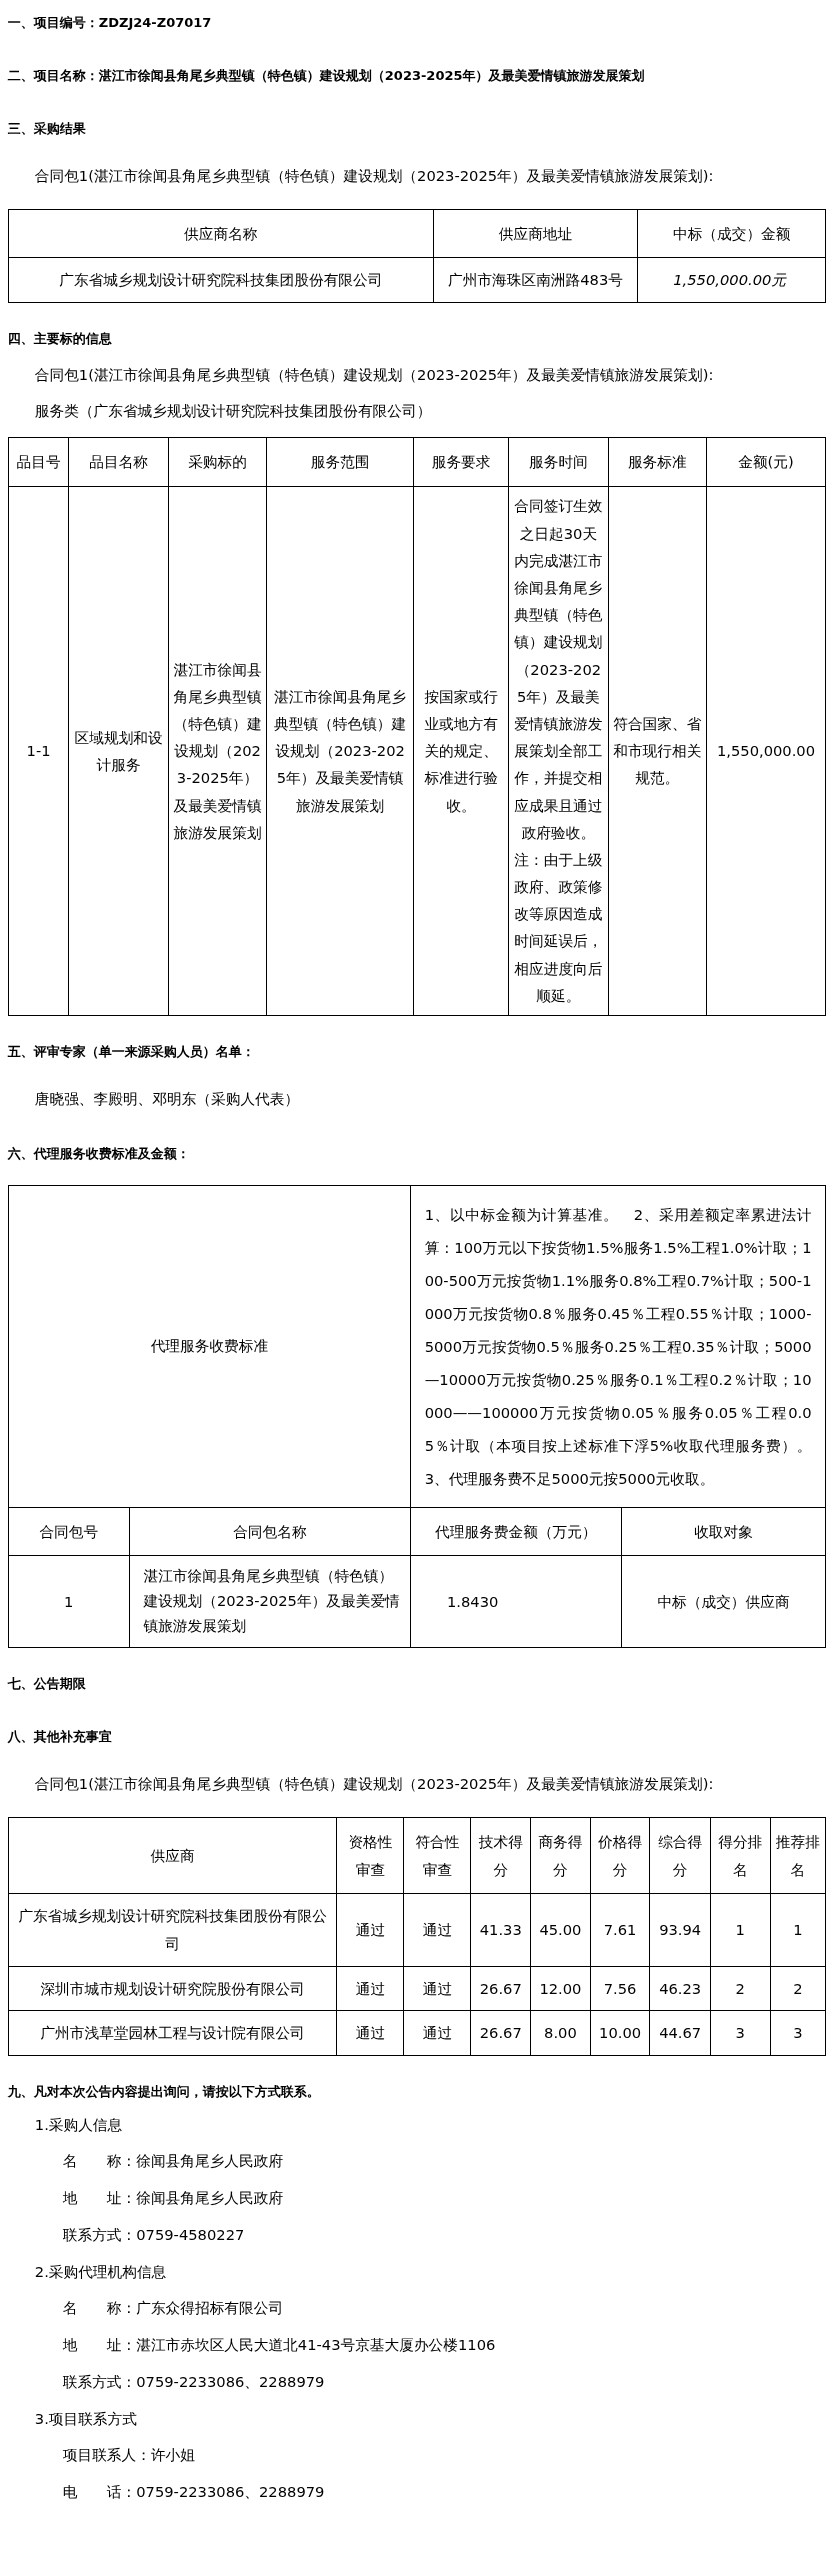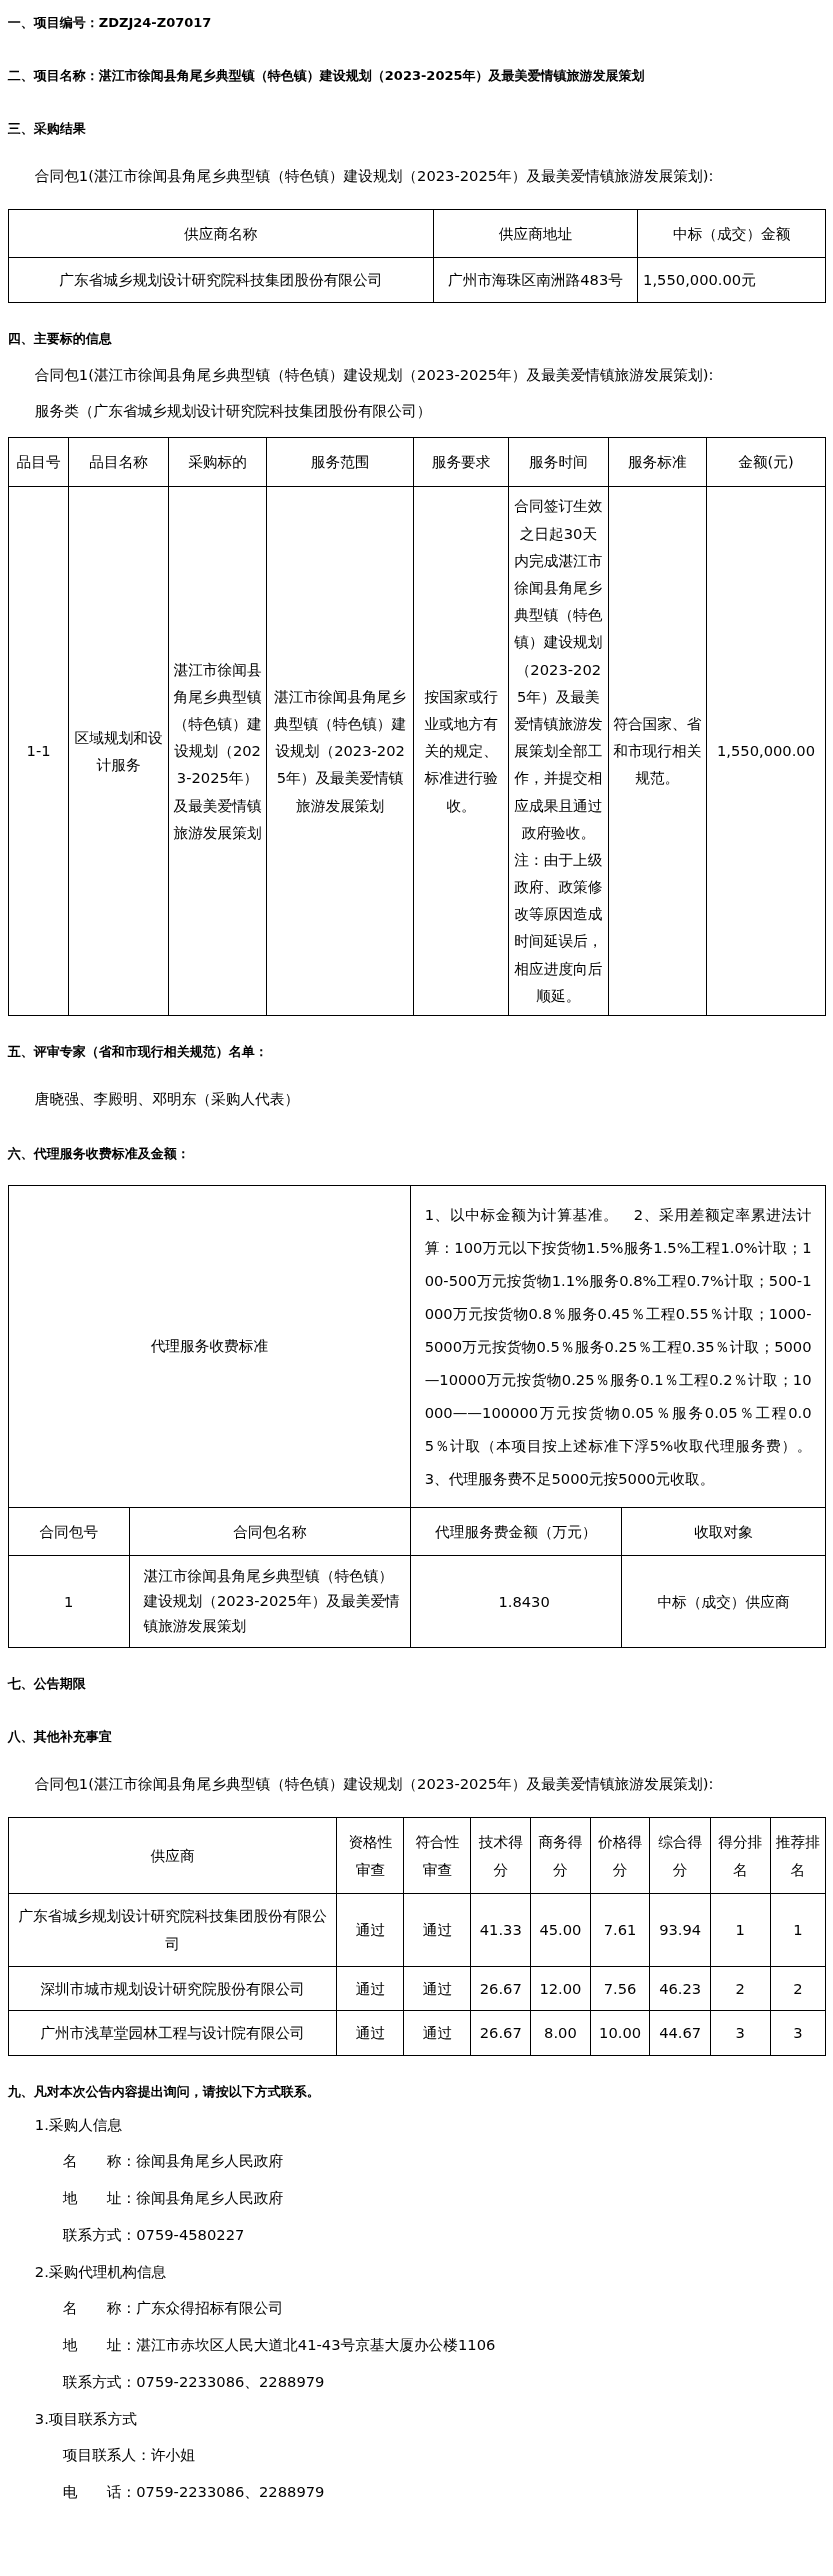--- a/index.html
+++ b/index.html
@@ -36,33 +36,33 @@
     font-size:14.7px;
     text-align:center;
     vertical-align:middle;
     padding:7.8px 4.9px;
     line-height:1.9;
     word-break:break-all;
   }
   th { padding:9.8px 4.9px; }
 
   
-  .t-result td.amount { text-align:left; padding-right:9px; }
+  .t-result td.amount { text-align:center; padding-right:9px;font-style:italic; }
 
   
   .t-subject td { line-height:1.85; padding:5.9px 3.9px; }
 
   
   .t-fee td.fee-text {
     text-align:left;
     text-align:justify;
     line-height:2.25;
     padding:11.7px 13.7px;
   }
-  .t-fee td.fee-amount { text-align:center; padding-right:19.6px;padding-left:36px; }
+  .t-fee td.fee-amount { text-align:left; padding-right:19.6px;padding-left:36px; }
   .t-fee td.pkg-name { text-align:left; padding-left:13.7px; line-height:1.7; }
 
   
   .contact-line { margin-top:12.7px; }
 </style>
 </head>
 <body>
 
 <div class="doc">
 
@@ -129,21 +129,21 @@
         <td>湛江市徐闻县角尾乡典型镇（特色镇）建设规划（2023-2025年）及最美爱情镇旅游发展策划</td>
         <td>湛江市徐闻县角尾乡典型镇（特色镇）建设规划（2023-2025年）及最美爱情镇旅游发展策划</td>
         <td>按国家或行业或地方有关的规定、标准进行验收。</td>
         <td>合同签订生效之日起30天内完成湛江市徐闻县角尾乡典型镇（特色镇）建设规划（2023-2025年）及最美爱情镇旅游发展策划全部工作，并提交相应成果且通过政府验收。 注：由于上级政府、政策修改等原因造成时间延误后，相应进度向后顺延。</td>
         <td>符合国家、省和市现行相关规范。</td>
         <td>1,550,000.00</td>
       </tr>
     </tbody>
   </table>
 
-  <p class="sec-heading mt-md">五、评审专家（省和市现行相关规范）名单：</p>
+  <p class="sec-heading mt-md">五、评审专家（单一来源采购人员）名单：</p>
   <p class="indent1 mt-md">唐晓强、李殿明、邓明东（采购人代表）</p>
 
   <p class="sec-heading mt-lg">六、代理服务收费标准及金额：</p>
 
   <table class="t-fee">
     <colgroup>
         <col style="width:14.8%">
         <col style="width:34.4%">
         <col style="width:25.8%">
         <col style="width:25%">

